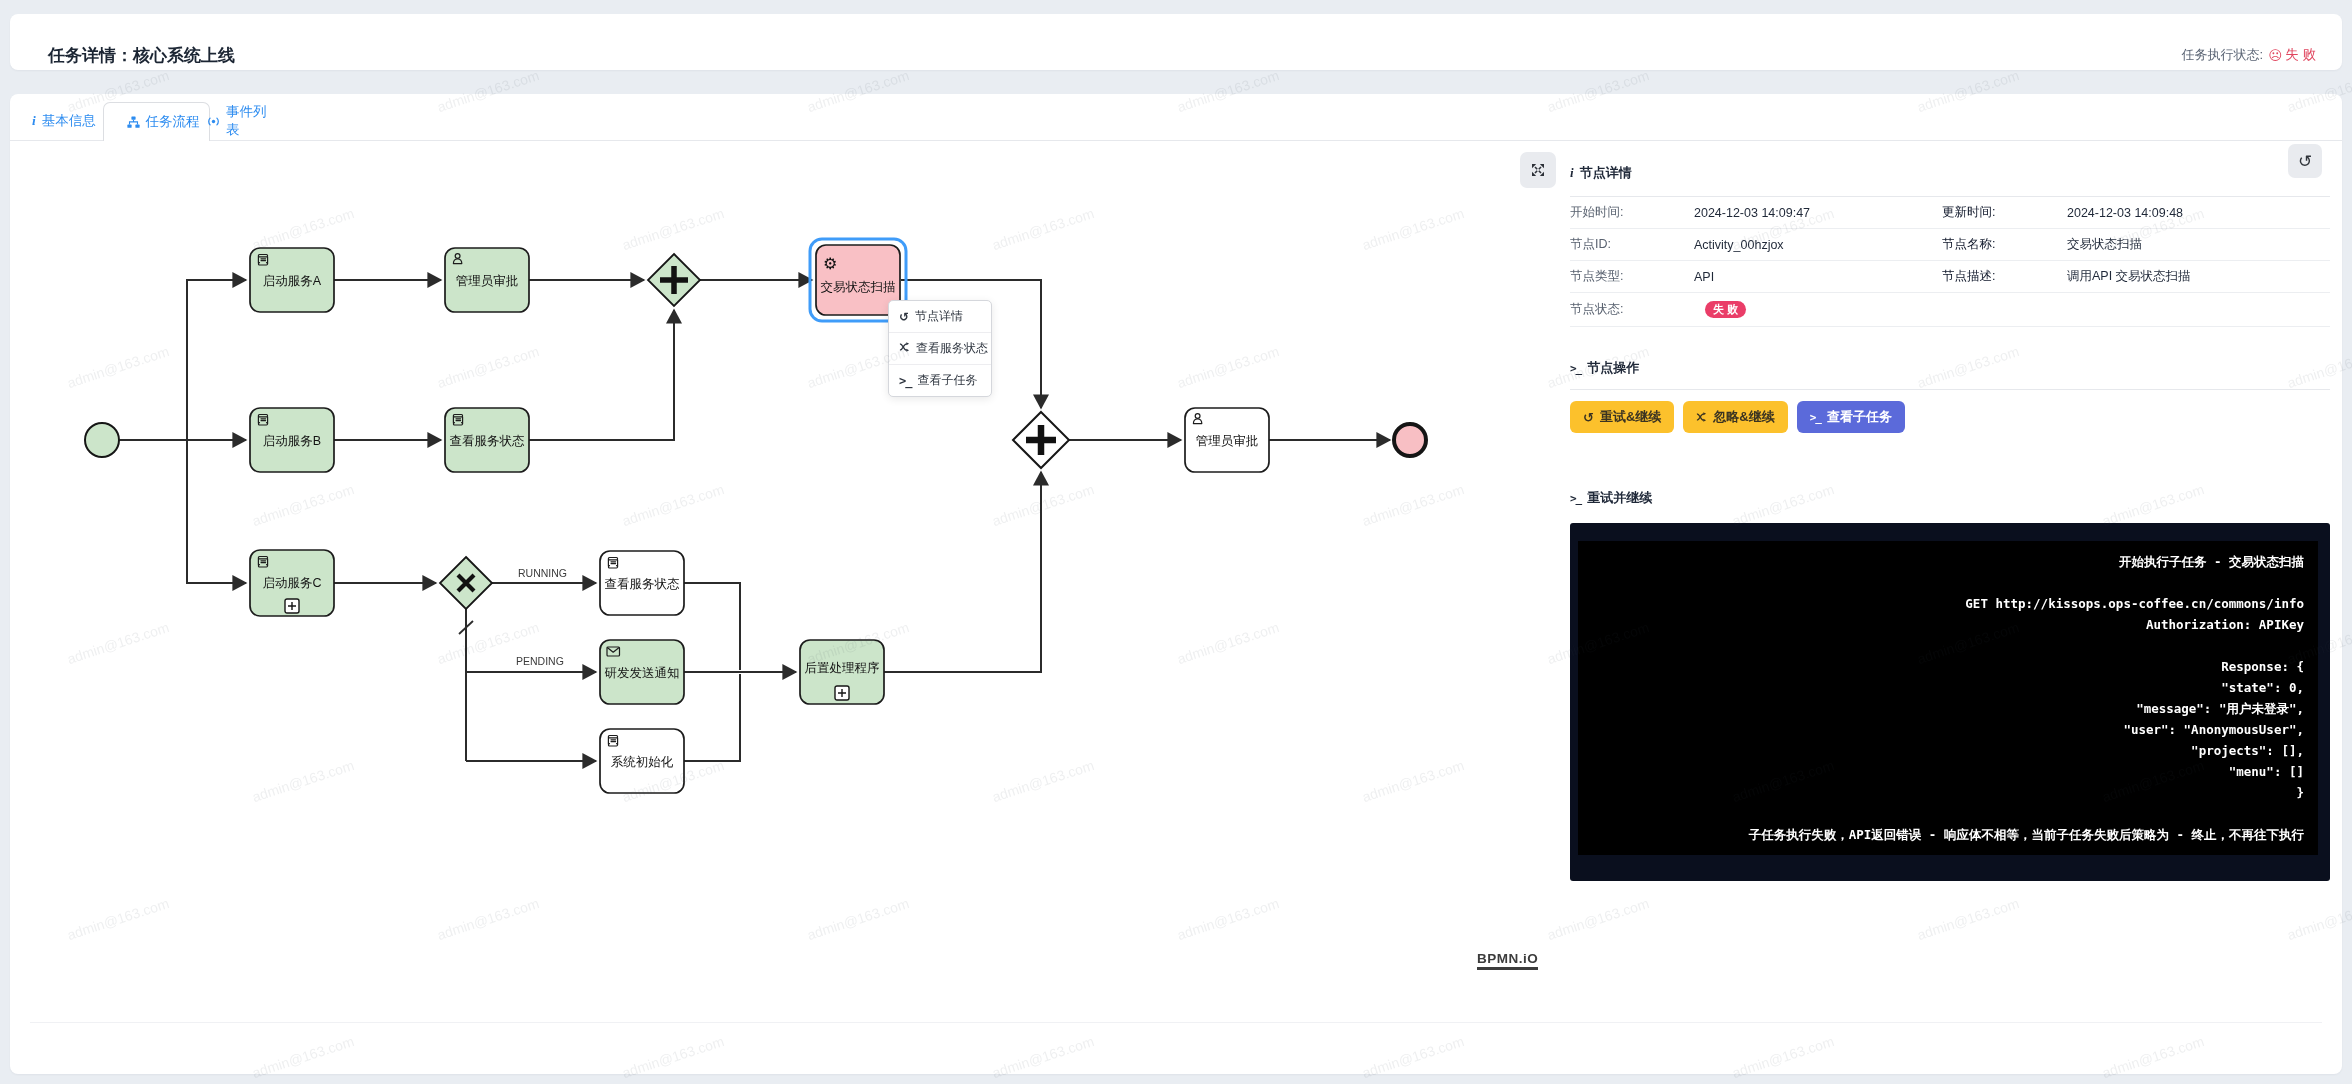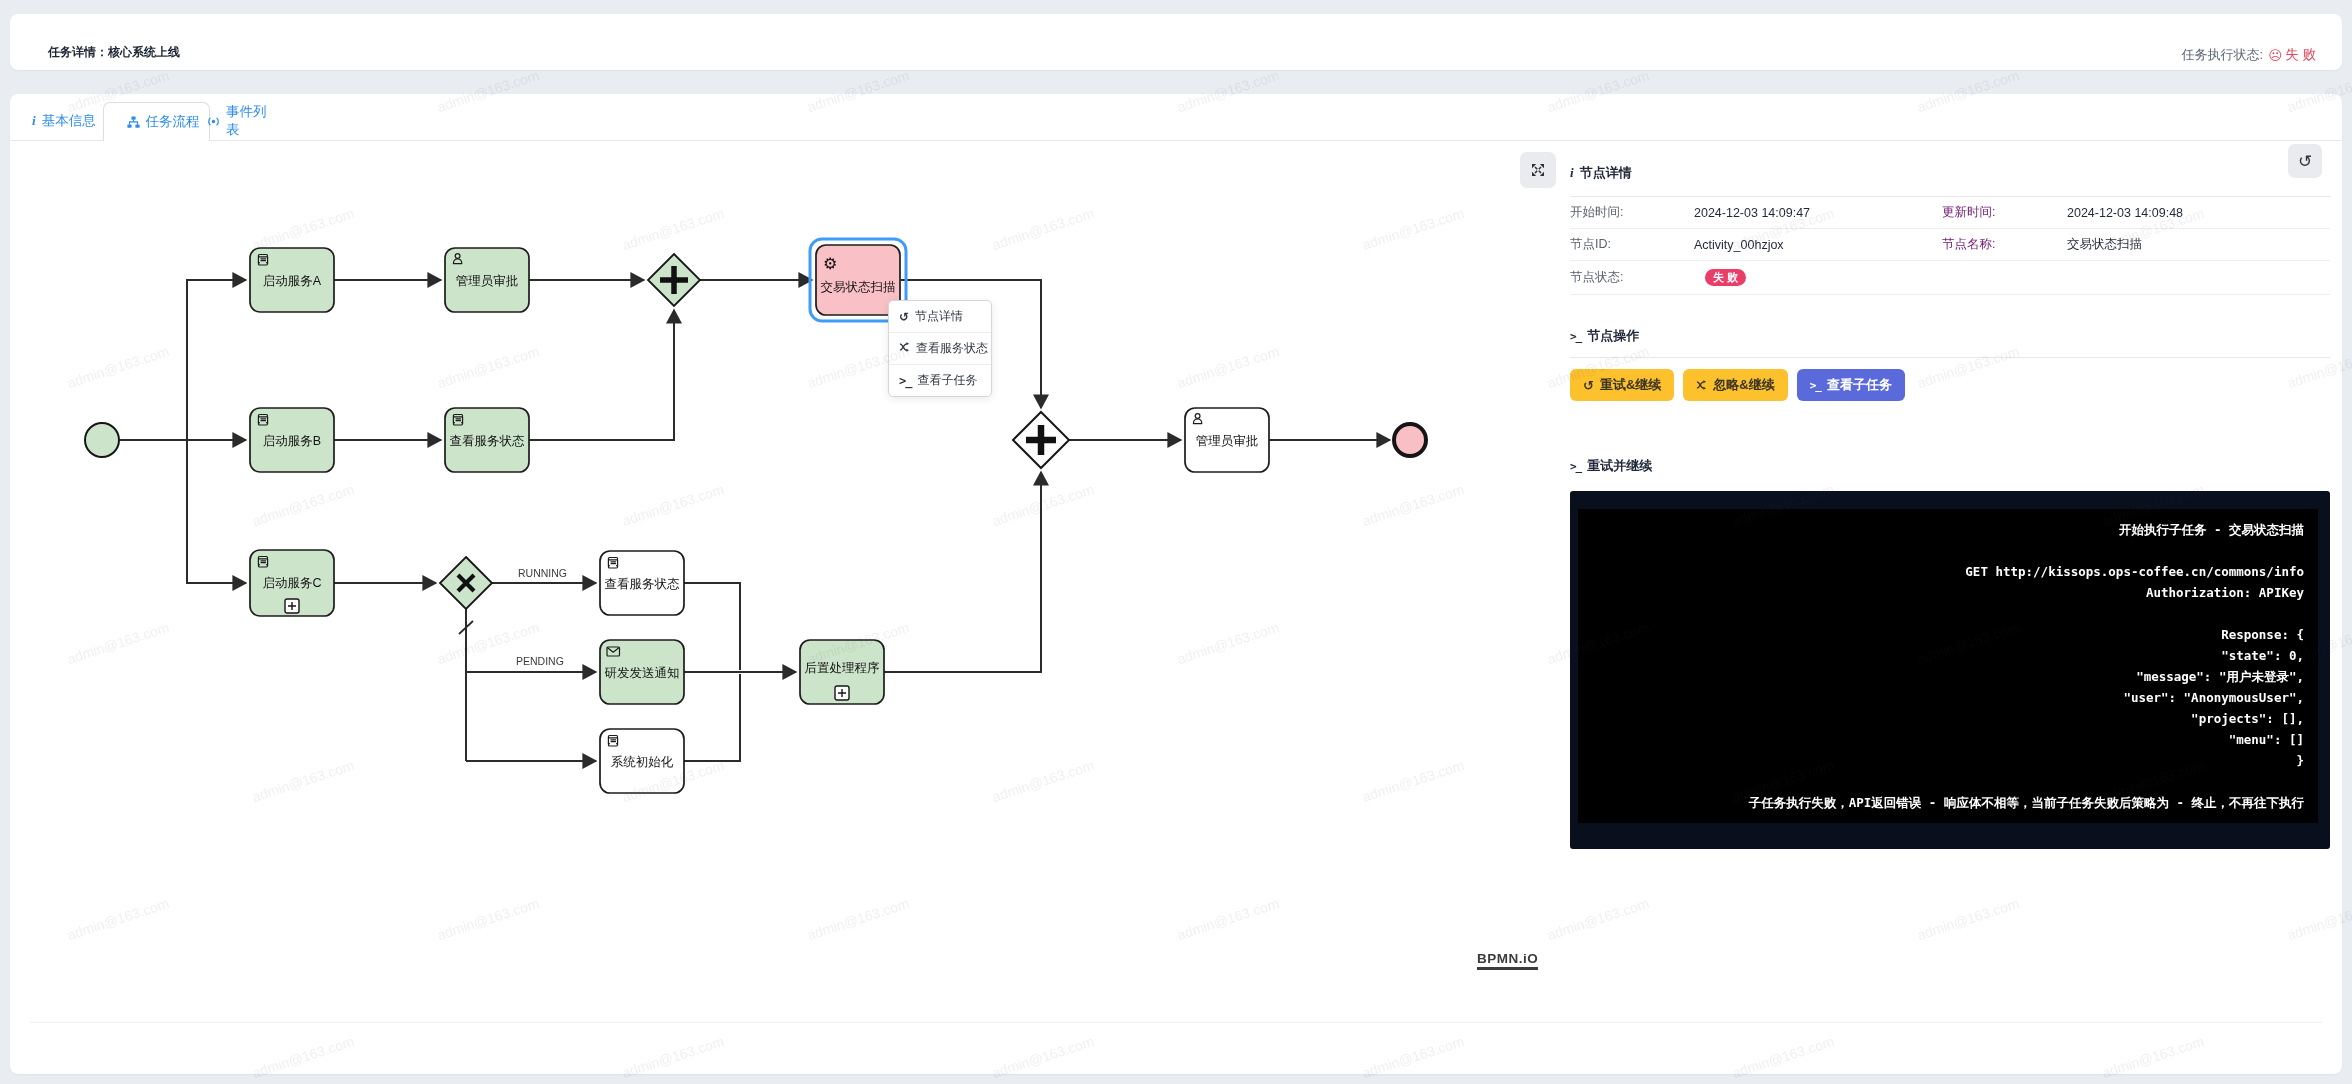--- a/index.html
+++ b/index.html
@@ -1,21 +1,21 @@
 <!DOCTYPE html>
 <html><head>
 <meta charset="utf-8">
 <style>
   html,body{margin:0;padding:0;background:#e9edf2;font-family:"Liberation Sans","DejaVu Sans",sans-serif;}
   .page{position:relative;width:2352px;height:1084px;background:#e9edf2;overflow:hidden;}
   .card{position:absolute;background:#fff;border-radius:8px;box-shadow:0 1px 2px rgba(30,40,60,.05);}
   .wm-layer{position:absolute;inset:0;z-index:40;pointer-events:none;overflow:hidden;}
   .wm{position:absolute;color:rgba(55,65,85,.085);font-size:14px;transform:rotate(-18deg);white-space:nowrap;}
   
-  .title{position:absolute;left:38px;top:30px;font-size:12px;font-weight:700;color:#1b2533;}
+  .title{position:absolute;left:38px;top:30px;font-size:17px;font-weight:700;color:#1b2533;}
   .status-wrap{position:absolute;right:26px;top:32px;font-size:13px;color:#5b6575;display:flex;align-items:center;gap:5px;}
   .status-red{color:#e0465f;font-size:13.5px;font-weight:500;display:flex;align-items:center;gap:3px;}
   
   .tabbar-line{position:absolute;left:10px;top:140px;width:2332px;height:1px;background:#e6e8ec;z-index:2;}
   .tab{position:absolute;top:102px;height:38px;display:flex;align-items:center;gap:6px;color:#2d8cf0;font-size:13.5px;cursor:pointer;z-index:3;}
   .tab.active{background:#fff;border:1px solid #dcdee2;border-bottom:none;border-radius:7px 7px 0 0;justify-content:center;padding-left:13px;}
   .tab .ticn{display:flex;align-items:center;}
   .iglyph{font-weight:700;font-style:italic;font-family:"Liberation Serif","DejaVu Serif",serif;}
   
   .fs-btn{position:absolute;left:1520px;top:152px;width:36px;height:36px;background:#e9ebef;border-radius:7px;display:flex;align-items:center;justify-content:center;cursor:pointer;z-index:4;}
@@ -25,21 +25,21 @@
   .ctx-item:last-child{border-bottom:none;}
   .ctx-item .ci{color:#2f3640;font-size:12px;font-weight:700;}
   .term-pr{font-family:"DejaVu Sans Mono","Liberation Mono",monospace;font-weight:700;font-size:11px;letter-spacing:-1px;}
   
   .rp{position:absolute;left:1570px;top:150px;width:760px;z-index:3;}
   .sec-title{font-size:13px;font-weight:700;color:#1f2838;display:flex;align-items:center;gap:6px;}
   .divider{height:1px;background:#e6e8ec;}
   .frow{display:flex;align-items:center;height:31px;border-bottom:1px solid #eceef1;font-size:12.5px;}
   .flabel{width:124px;color:#58616f;flex:none;}
   .fvalue{width:248px;color:#1f2838;flex:none;}
-  .flabel2{width:125px;color:#701a75;flex:none;}
+  .flabel2{width:125px;color:#0f172a;flex:none;}
   .fvalue2{color:#1f2838;}
   .badge{display:inline-block;background:#ea3d68;color:#fff;font-size:11px;font-weight:700;padding:3px 8px;border-radius:9px;line-height:1;}
   .btn{height:32px;border:none;border-radius:6px;font-size:13px;font-weight:700;display:inline-flex;align-items:center;gap:6px;padding:0 13px;cursor:pointer;font-family:inherit;}
   .btn-warn{background:#fcc12c;color:#3a3322;}
   .btn-primary{background:#5b6ada;color:#fff;}
   .refresh-btn{position:absolute;right:8px;top:-6px;width:34px;height:34px;background:#e9ebef;border-radius:7px;display:flex;align-items:center;justify-content:center;font-size:17px;color:#30343a;cursor:pointer;}
   .terminal{background:#0a0f1e;border-radius:3px;padding:18px 12px 26px 8px;}
   .terminal-inner{background:#000;padding:10px 14px;min-height:200px;}
   .terminal-inner pre{margin:0;color:#fff;font-size:12.5px;font-weight:700;line-height:1.68;font-family:"DejaVu Sans Mono","Liberation Mono",monospace;white-space:pre-wrap;}
   .hr-faint{position:absolute;left:30px;top:1022px;width:2292px;height:1px;background:#f0f1f4;z-index:2;}
@@ -283,20 +283,26 @@
       <span class="flabel">开始时间:</span>
         <span class="fvalue">2024-12-03 14:09:47</span>
       <span class="flabel2">更新时间:</span>
         <span class="fvalue2">2024-12-03 14:09:48</span>
     </div>
     <div class="frow">
       <span class="flabel">节点ID:</span>
         <span class="fvalue">Activity_00hzjox</span>
       <span class="flabel2">节点名称:</span>
         <span class="fvalue2">交易状态扫描</span>
+    </div>
+    <div class="frow">
+      <span class="flabel">节点类型:</span>
+        <span class="fvalue">API</span>
+      <span class="flabel2">节点描述:</span>
+        <span class="fvalue2">调用API 交易状态扫描</span>
     </div>
     <div class="frow" style="height:33px;gap:11px;">
       <span class="flabel">节点状态:</span>
       <span class="fvalue"><span class="badge">失 败</span></span>
     </div>
 
     <div class="sec-title" style="margin-top:32px;">
       <span class="term-pr" style="color:#1f2838;">&gt;_</span>
       <span>节点操作</span>
     </div>

